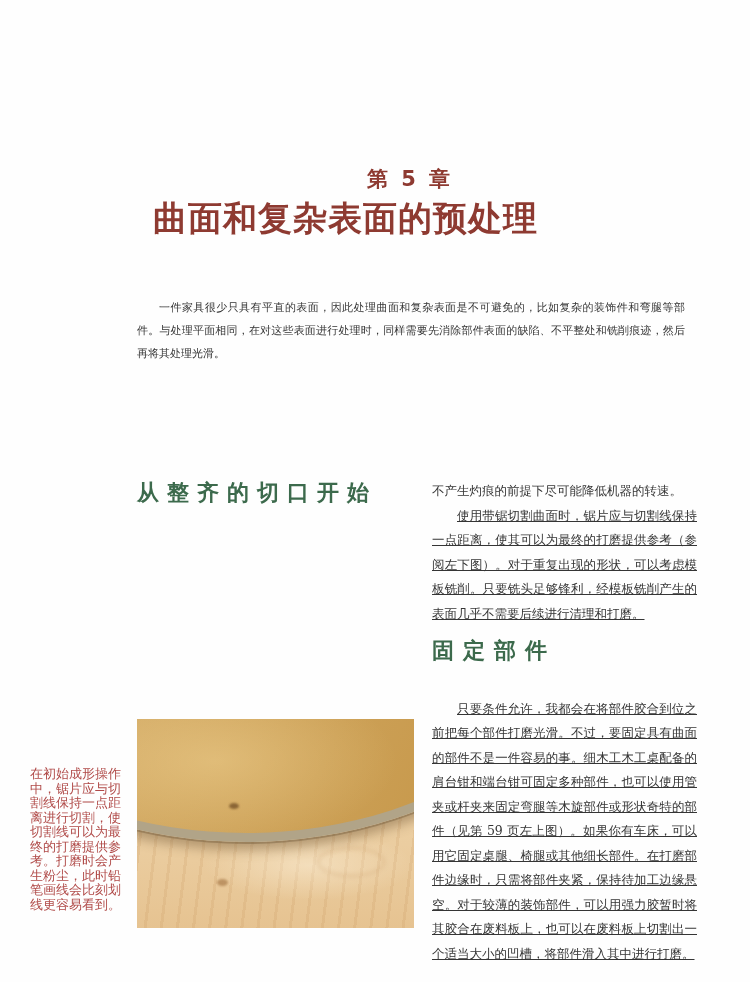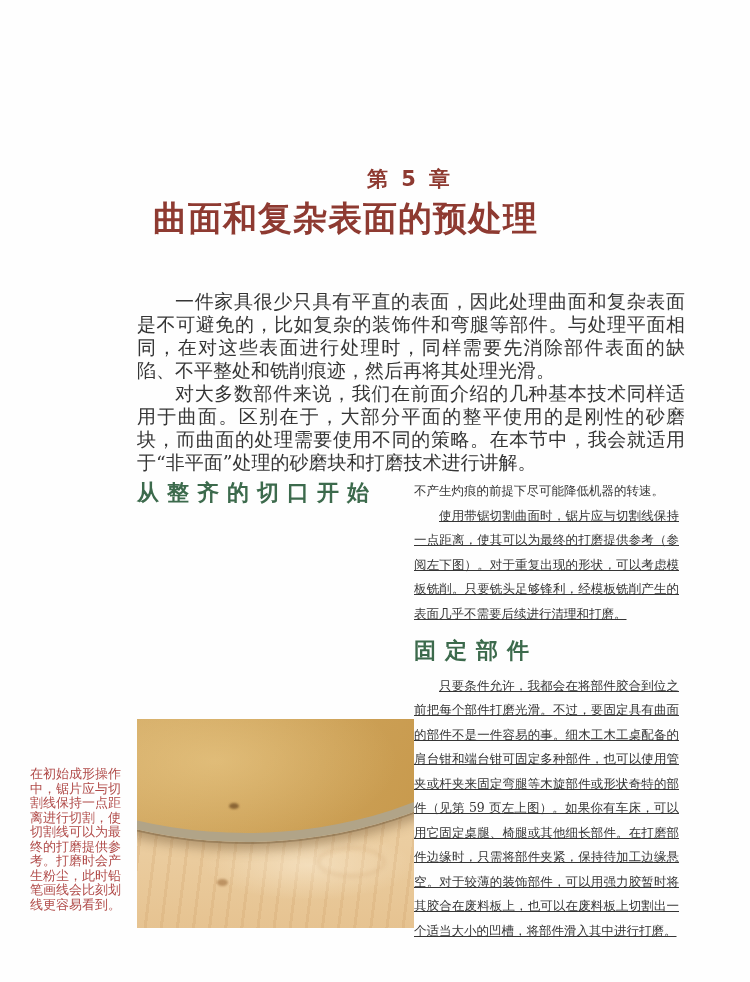--- a/index.html
+++ b/index.html
@@ -21,41 +21,41 @@
     padding-left:35px;
   }
   .chapter-title{
     position:absolute;top:196px;left:0;width:691px;
     text-align:center;
     font-family:"DejaVu Sans","Liberation Sans",sans-serif;
     font-size:34px;font-weight:bold;letter-spacing:1px;
     color:#8e3a31;
   }
   .intro{
-    position:absolute;left:137px;top:290px;width:548px;
-    font-size:19px;line-height:23px;
+    position:absolute;left:137px;top:296px;width:548px;
+    font-size:11px;line-height:23px;
     text-align:justify;text-justify:inter-character;
   }
   .intro p{margin:0;text-indent:2em;}
   .col-left{
     position:absolute;left:137px;top:478px;width:277px;
   }
   .col-right{
-    position:absolute;left:414px;top:479px;width:265px;
+    position:absolute;left:432px;top:479px;width:265px;
     font-size:12.5px;line-height:24.5px;
     text-align:justify;text-justify:inter-character;
   }
   .sec-heading{
     margin:0;
     font-family:"DejaVu Serif","Liberation Serif",serif;
     font-size:22px;font-weight:bold;letter-spacing:8px;
     color:#3c6a4c;
   }
   .col-left .sec-heading{margin-bottom:6px;}
-  .col-right .sec-heading{margin-top:12px;margin-bottom:11px;letter-spacing:9px;}
+  .col-right .sec-heading{margin-top:12px;margin-bottom:34px;letter-spacing:9px;}
   .col-left p{
     margin:0;font-size:13px;line-height:23.5px;
     text-align:justify;text-justify:inter-character;
   }
   .col-right p{margin:0;}
   .indent{text-indent:2em;text-decoration:underline;}
   
   .photo{
     position:absolute;left:137px;top:719px;width:277px;height:209px;
     overflow:hidden;
@@ -93,21 +93,20 @@
 <body>
 
 <div class="page">
 
   <div class="chapter-label">第 5 章</div>
 
   <div class="chapter-title">曲面和复杂表面的预处理</div>
 
   <div class="intro">
     <p>一件家具很少只具有平直的表面，因此处理曲面和复杂表面是不可避免的，比如复杂的装饰件和弯腿等部件。与处理平面相同，在对这些表面进行处理时，同样需要先消除部件表面的缺陷、不平整处和铣削痕迹，然后再将其处理光滑。</p>
-    <p>对大多数部件来说，我们在前面介绍的几种基本技术同样适用于曲面。区别在于，大部分平面的整平使用的是刚性的砂磨块，而曲面的处理需要使用不同的策略。在本节中，我会就适用于“非平面”处理的砂磨块和打磨技术进行讲解。</p>
   </div>
 
   <div class="col-left">
     <h2 class="sec-heading">从整齐的切口开始</h2>
   </div>
 
   <div class="col-right">
     <p>不产生灼痕的前提下尽可能降低机器的转速。</p>
     <p class="indent">使用带锯切割曲面时，锯片应与切割线保持一点距离，使其可以为最终的打磨提供参考（参阅左下图）。对于重复出现的形状，可以考虑模板铣削。只要铣头足够锋利，经模板铣削产生的表面几乎不需要后续进行清理和打磨。</p>
     <h2 class="sec-heading">固定部件</h2>

